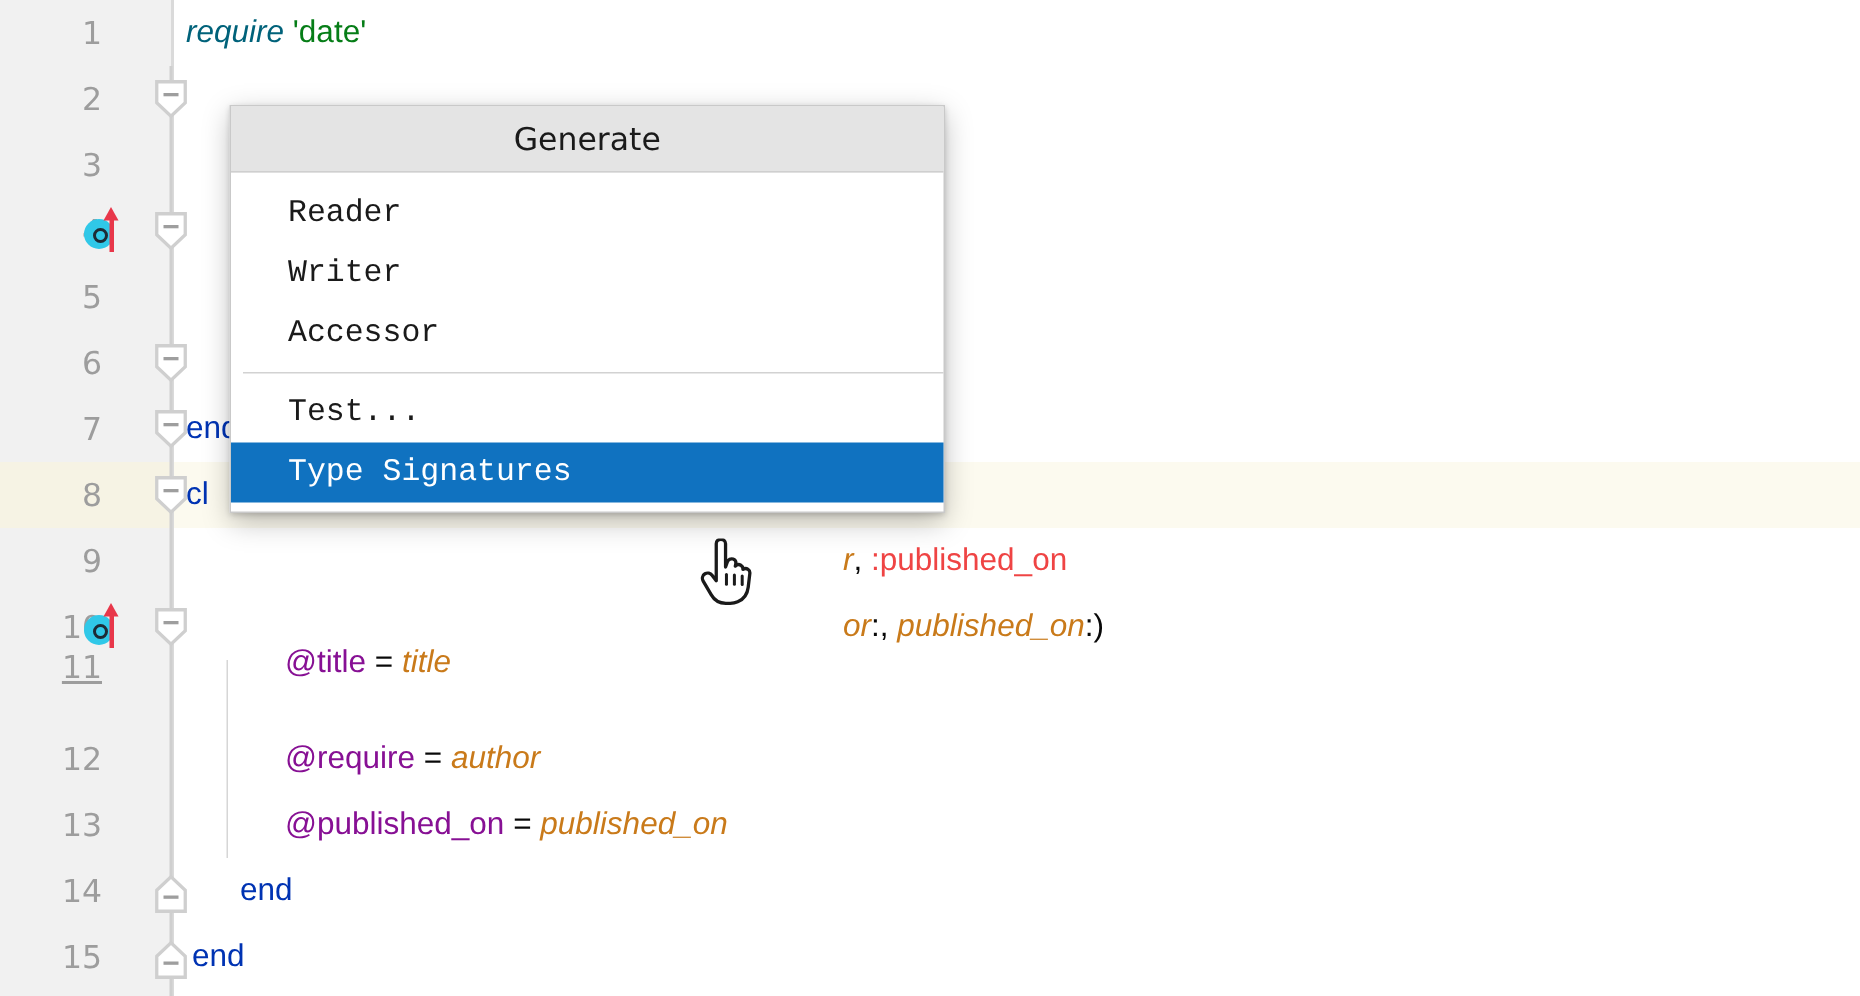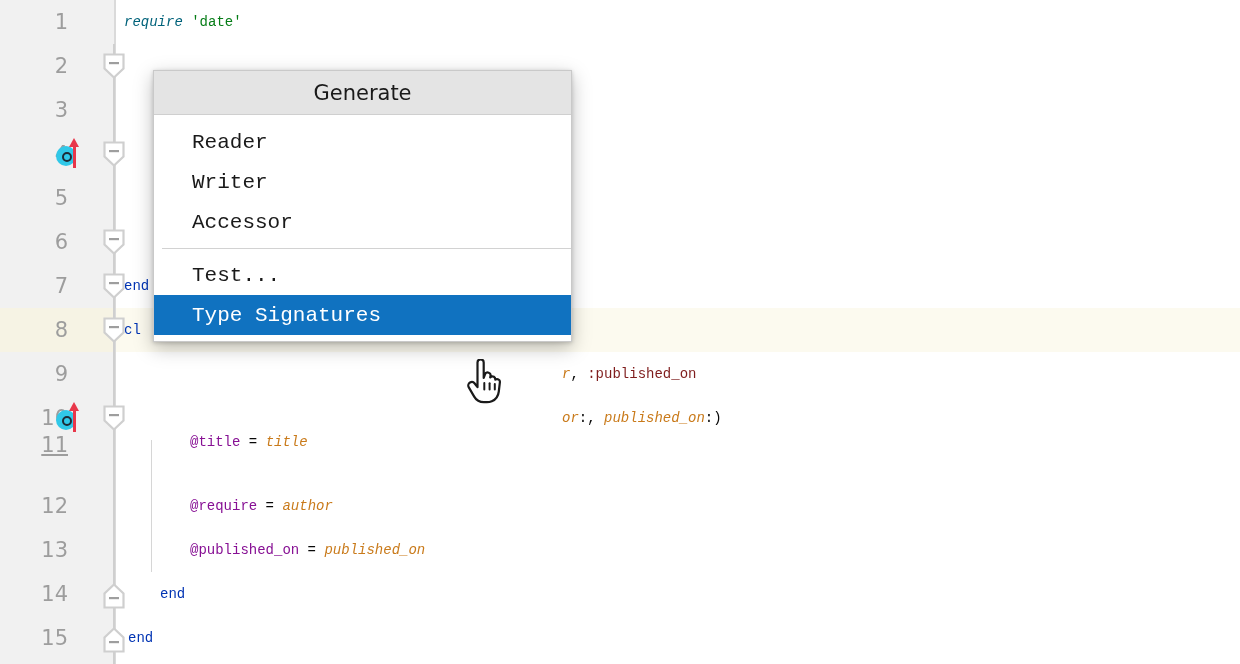--- a/index.html
+++ b/index.html
@@ -123,46 +123,46 @@
   .fold-line {
     position: absolute;
     width: 2px;
     background: #cfcfcf;
   }
 
   
   .code {
     position: absolute;
     left: 124px;
-    font-family: Liberation Mono, monospace;
-    font-size: 14px;
+    font-family: Liberation Sans, sans-serif;
+    font-size: 21px;
     line-height: 44px;
     white-space: pre;
   }
   .kw      { color: #0033b3; }
   .cls     { color: #871094; font-style: italic; }
   .str     { color: #067d17; }
   .ivar    { color: #871094; }
-  .sym     { color: #7f1d1d; }
+  .sym     { color: #ef4444; }
   .param   { color: #c97a1a; font-style: italic; }
   .mth     { color: #00627a; font-style: italic; }
   .plain   { color: #080808; }
 
   .indent-guide {
     position: absolute;
     width: 1px;
     background: #d6d6d6;
   }
 
   
   .menu {
     position: absolute;
     left: 153px;
     top: 70px;
-    width: 419px;
+    width: 477px;
     background: #ffffff;
     border: 1px solid #c9c9c9;
     box-shadow: 0 6px 18px rgba(0,0,0,0.26), 0 1px 4px rgba(0,0,0,0.18);
     box-sizing: border-box;
   }
   .menu-header {
     height: 43px;
     background: #e4e4e4;
     border-bottom: 1px solid #cfcfcf;
     display: flex;

